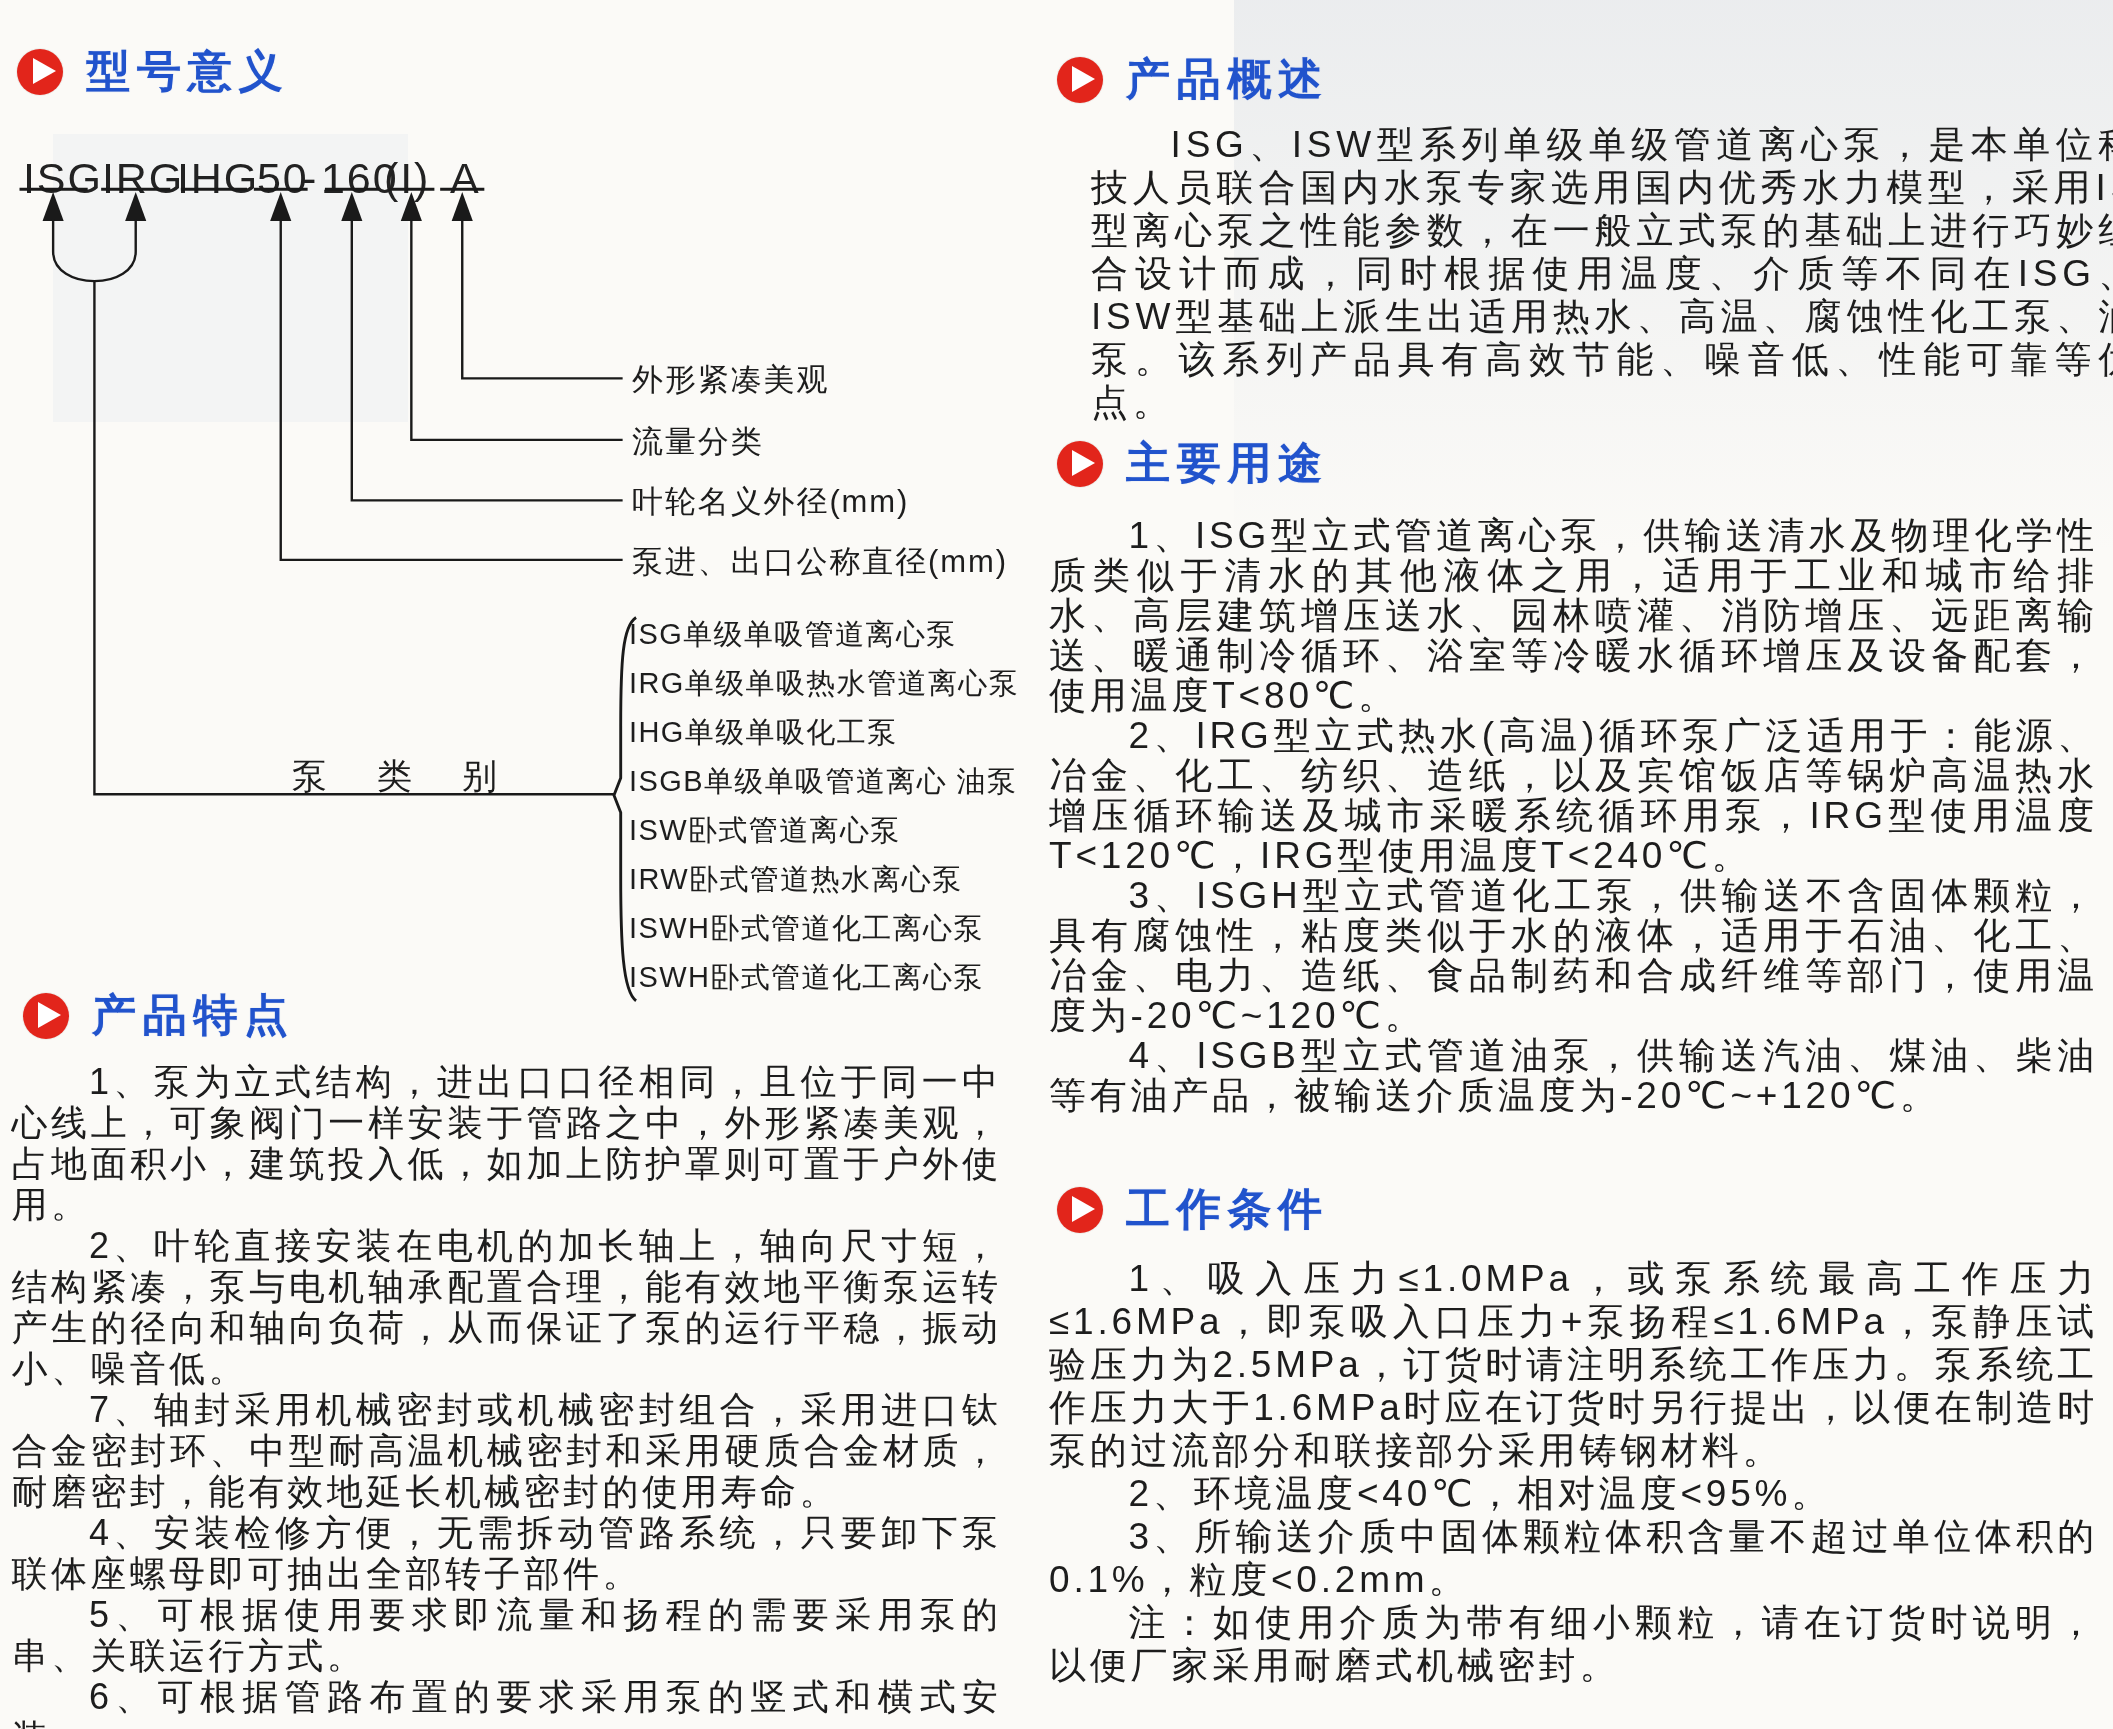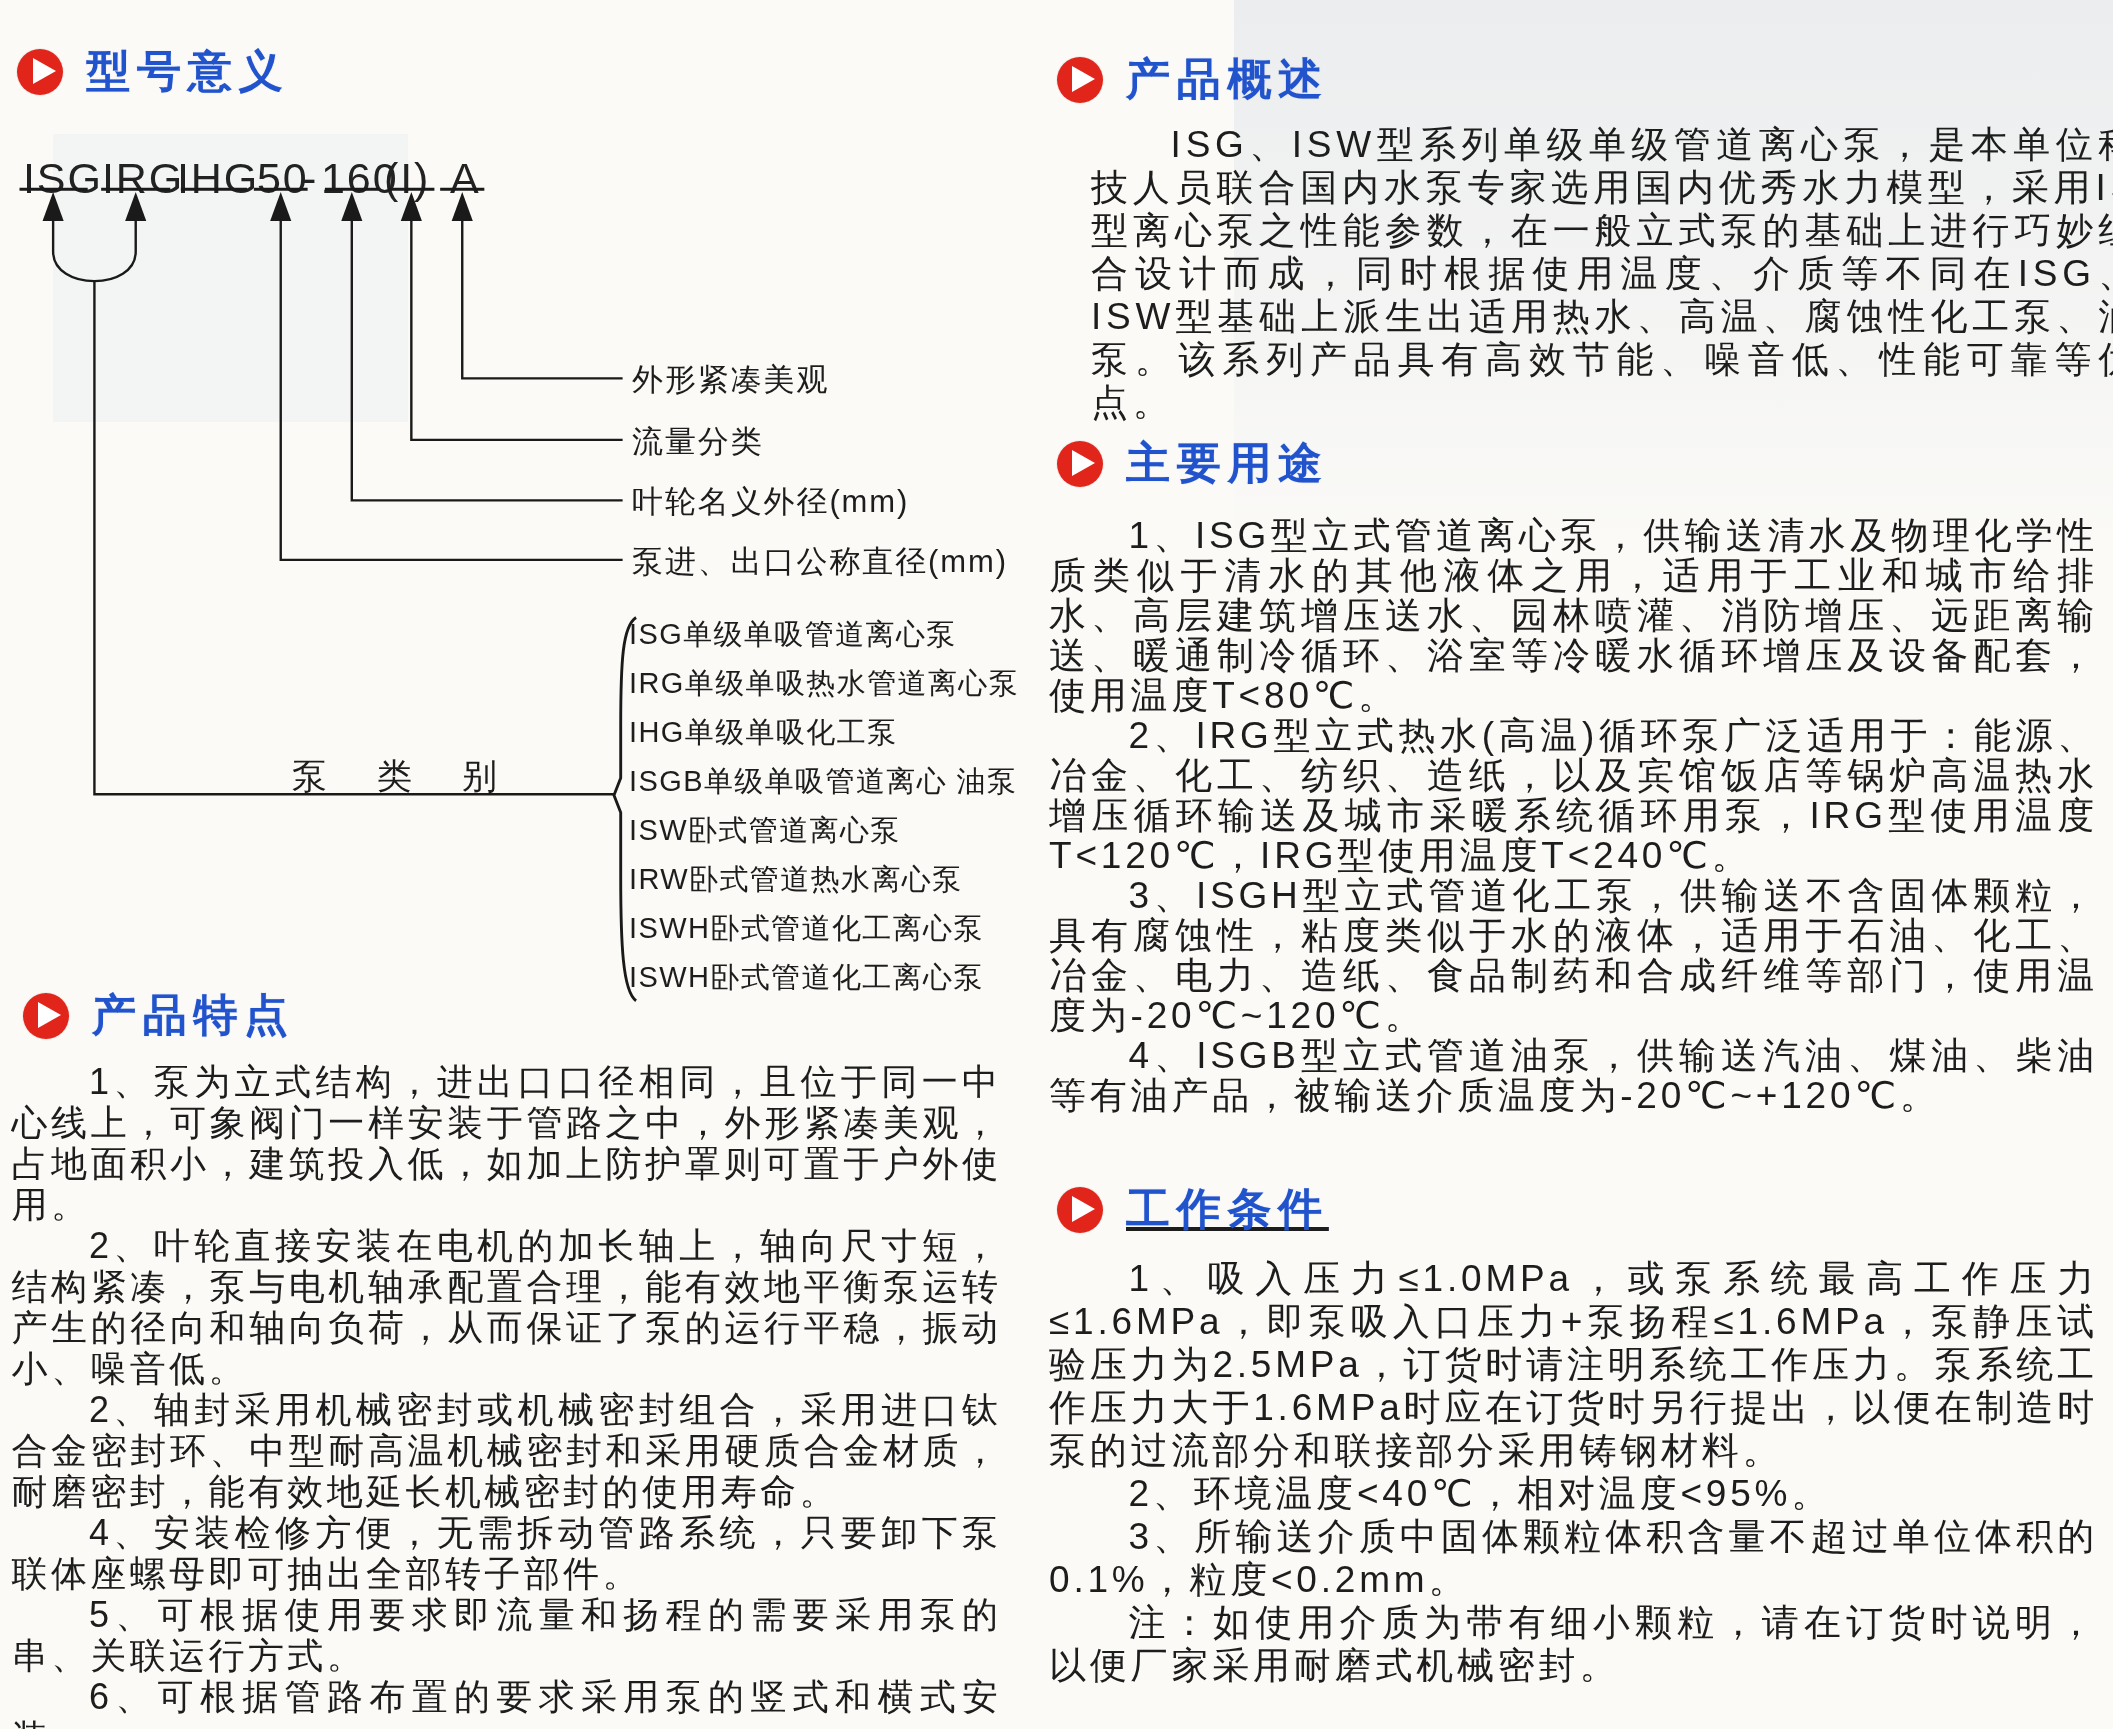--- a/index.html
+++ b/index.html
@@ -114,21 +114,21 @@
   <span class="pump" style="top:909px">ISWH卧式管道化工离心泵</span>
   <span class="pump" style="top:958px">ISWH卧式管道化工离心泵</span>
 
   <div class="sec-head" style="left:23px;top:986px;">
     <span class="bullet"></span>
     <span class="sec-title">产品特点</span>
   </div>
   <div class="body" id="features-body">
     <p>1、泵为立式结构，进出口口径相同，且位于同一中心线上，可象阀门一样安装于管路之中，外形紧凑美观，占地面积小，建筑投入低，如加上防护罩则可置于户外使用。</p>
     <p>2、叶轮直接安装在电机的加长轴上，轴向尺寸短，结构紧凑，泵与电机轴承配置合理，能有效地平衡泵运转产生的径向和轴向负荷，从而保证了泵的运行平稳，振动小、噪音低。</p>
-    <p>2、轴封采用机械密封或机械密封组合，采用进口钛合金密封环、中型耐高温机械密封和采用硬质合金材质，耐磨密封，能有效地延长机械密封的使用寿命。</p>
+    <p>7、轴封采用机械密封或机械密封组合，采用进口钛合金密封环、中型耐高温机械密封和采用硬质合金材质，耐磨密封，能有效地延长机械密封的使用寿命。</p>
     <p>4、安装检修方便，无需拆动管路系统，只要卸下泵联体座螺母即可抽出全部转子部件。</p>
     <p>5、可根据使用要求即流量和扬程的需要采用泵的串、关联运行方式。</p>
     <p>6、可根据管路布置的要求采用泵的竖式和横式安装。</p>
   </div>
 
   <div class="sec-head" style="left:1057px;top:50px;">
     <span class="bullet"></span>
     <span class="sec-title">产品概述</span>
   </div>
   <div class="body" id="overview-body">
@@ -139,21 +139,21 @@
     <span class="bullet"></span>
     <span class="sec-title">主要用途</span>
   </div>
   <div class="body" id="uses-body">
     <p>1、ISG型立式管道离心泵，供输送清水及物理化学性质类似于清水的其他液体之用，适用于工业和城市给排水、高层建筑增压送水、园林喷灌、消防增压、远距离输送、暖通制冷循环、浴室等冷暖水循环增压及设备配套，使用温度T&lt;80℃。</p>
     <p>2、IRG型立式热水(高温)循环泵广泛适用于：能源、冶金、化工、纺织、造纸，以及宾馆饭店等锅炉高温热水增压循环输送及城市采暖系统循环用泵，IRG型使用温度T&lt;120℃，IRG型使用温度T&lt;240℃。</p>
     <p>3、ISGH型立式管道化工泵，供输送不含固体颗粒，具有腐蚀性，粘度类似于水的液体，适用于石油、化工、冶金、电力、造纸、食品制药和合成纤维等部门，使用温度为-20℃~120℃。</p>
     <p>4、ISGB型立式管道油泵，供输送汽油、煤油、柴油等有油产品，被输送介质温度为-20℃~+120℃。</p>
   </div>
 
-  <div class="sec-head" style="left:1057px;top:1180px;text-decoration:underline;">
+  <div class="sec-head" style="left:1057px;top:1180px;">
     <span class="bullet"></span>
     <span class="sec-title">工作条件</span>
   </div>
   <div class="body" id="conditions-body">
     <p>1、吸入压力≤1.0MPa，或泵系统最高工作压力≤1.6MPa，即泵吸入口压力+泵扬程≤1.6MPa，泵静压试验压力为2.5MPa，订货时请注明系统工作压力。泵系统工作压力大于1.6MPa时应在订货时另行提出，以便在制造时泵的过流部分和联接部分采用铸钢材料。</p>
     <p>2、环境温度&lt;40℃，相对温度&lt;95%。</p>
     <p>3、所输送介质中固体颗粒体积含量不超过单位体积的0.1%，粒度&lt;0.2mm。</p>
     <p>注：如使用介质为带有细小颗粒，请在订货时说明，以便厂家采用耐磨式机械密封。</p>
   </div>
 </div>

